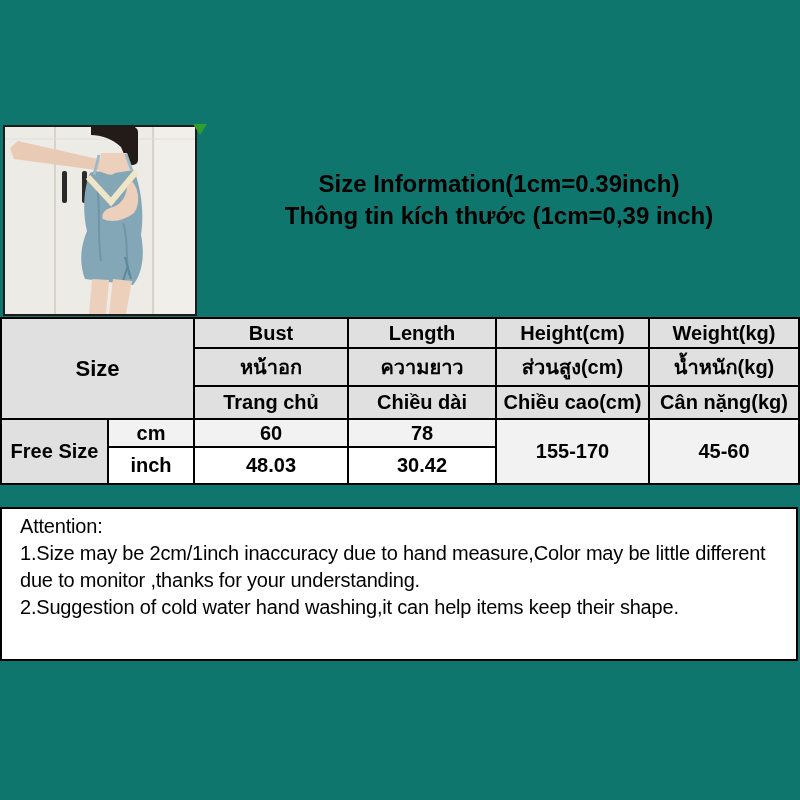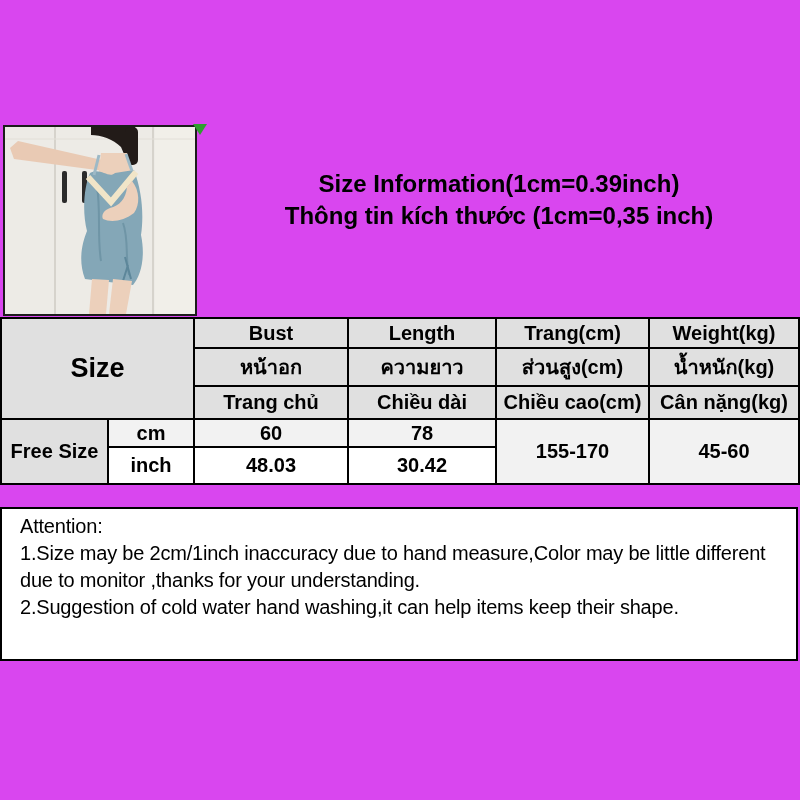--- a/index.html
+++ b/index.html
@@ -1,18 +1,18 @@
 <!DOCTYPE html>
 <html><head>
 <meta charset="utf-8">
 <style>
   * { margin:0; padding:0; box-sizing:border-box; }
   html,body { background:#ffffff; }
   .canvas {
-    position:relative; width:800px; height:800px; background:#d946ef;
+    position:relative; width:800px; height:800px; background:#0f766e;
     font-family:"Liberation Sans","DejaVu Sans",sans-serif; color:#000;
     overflow:hidden;
   }
 
   
   .photo-frame {
     position:absolute; left:3px; top:125px; width:194px; height:191px;
     border:2px solid #1c1c1c; background:#edebe6; overflow:hidden;
   }
   .corner-flag {
@@ -29,21 +29,21 @@
 
   
   table.size-table {
     position:absolute; left:0; top:317px; width:798px;
     border-collapse:collapse; table-layout:fixed;
     font-weight:bold; font-size:20px; text-align:center;
   }
   table.size-table td { border:2px solid #000; padding:0; text-align:center; vertical-align:middle; }
   .r1{height:30px} .r2{height:38px} .r3{height:33px} .r4{height:28px} .r5{height:37px}
   td.hdr { background:#e0e0e0; }
-  td.size-cell { background:#e0e0e0; font-size:27px;margin-left:28px; }
+  td.size-cell { background:#e0e0e0; font-size:22px;margin-left:28px; }
   td.freesize { background:#e0e0e0; }
   td.stripe { background:#f2f2f2; }
   td.plain { background:#ffffff; }
 
   
   .attention {
     position:absolute; left:0; top:507px; width:798px; height:154px;
     border:2px solid #000; background:#fff;
     font-size:20px; line-height:27px; padding:4px 6px 0 18px; letter-spacing:-0.2px;
   }
@@ -89,38 +89,38 @@
       <path d="M120,130 L126,152 M123,138 L118,154" stroke="#5d879a" stroke-width="2" fill="none"></path>
 
       <polygon points="87,152 104,153 101,187 84,187" fill="#ecd0bb"></polygon>
       <polygon points="108,152 127,154 121,187 104,187" fill="#ecd0bb"></polygon>
     </svg>
   </div>
   <div class="corner-flag"></div>
 
   <div class="title-block">
     <div>Size Information(1cm=0.39inch)</div>
-    <div>Thông tin kích thước (1cm=0,35 inch)</div>
+    <div>Thông tin kích thước (1cm=0,39 inch)</div>
   </div>
 
   <table class="size-table">
     <colgroup>
       <col style="width:107px">
         <col style="width:86px">
         <col style="width:154px">
       <col style="width:148px">
         <col style="width:153px">
         <col style="width:150px">
     </colgroup>
     <tbody>
         <tr class="r1">
       <td class="size-cell" rowspan="3" colspan="2">Size</td>
       <td class="hdr">Bust</td>
       <td class="hdr">Length</td>
-      <td class="hdr">Trang(cm)</td>
+      <td class="hdr">Height(cm)</td>
       <td class="hdr">Weight(kg)</td>
     </tr>
     <tr class="r2">
       <td class="hdr">หน้าอก</td>
       <td class="hdr">ความยาว</td>
       <td class="hdr">ส่วนสูง(cm)</td>
       <td class="hdr">น้ำหนัก(kg)</td>
     </tr>
     <tr class="r3">
       <td class="hdr">Trang chủ</td>

